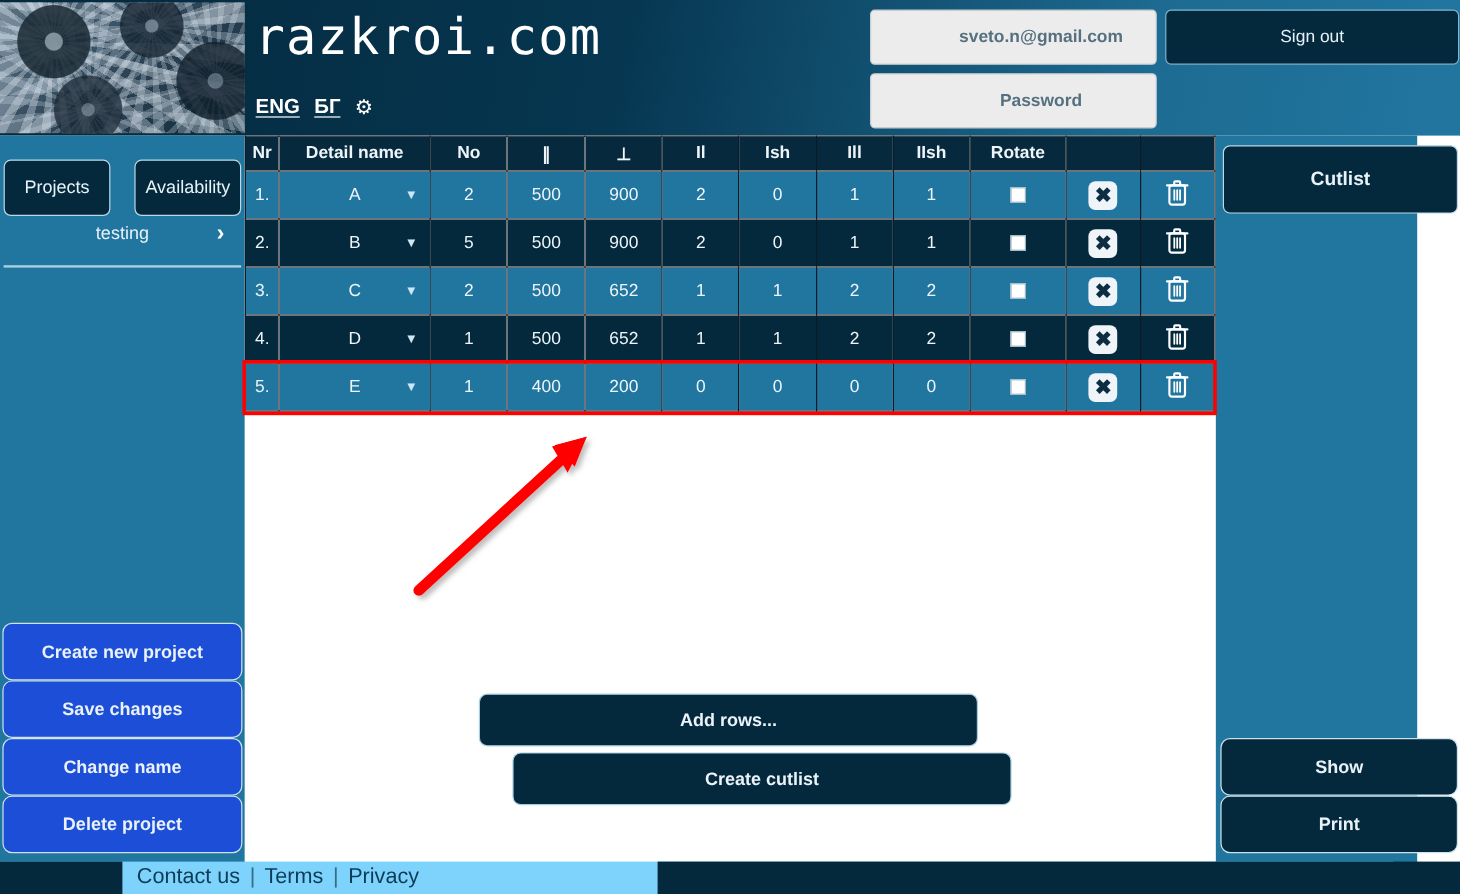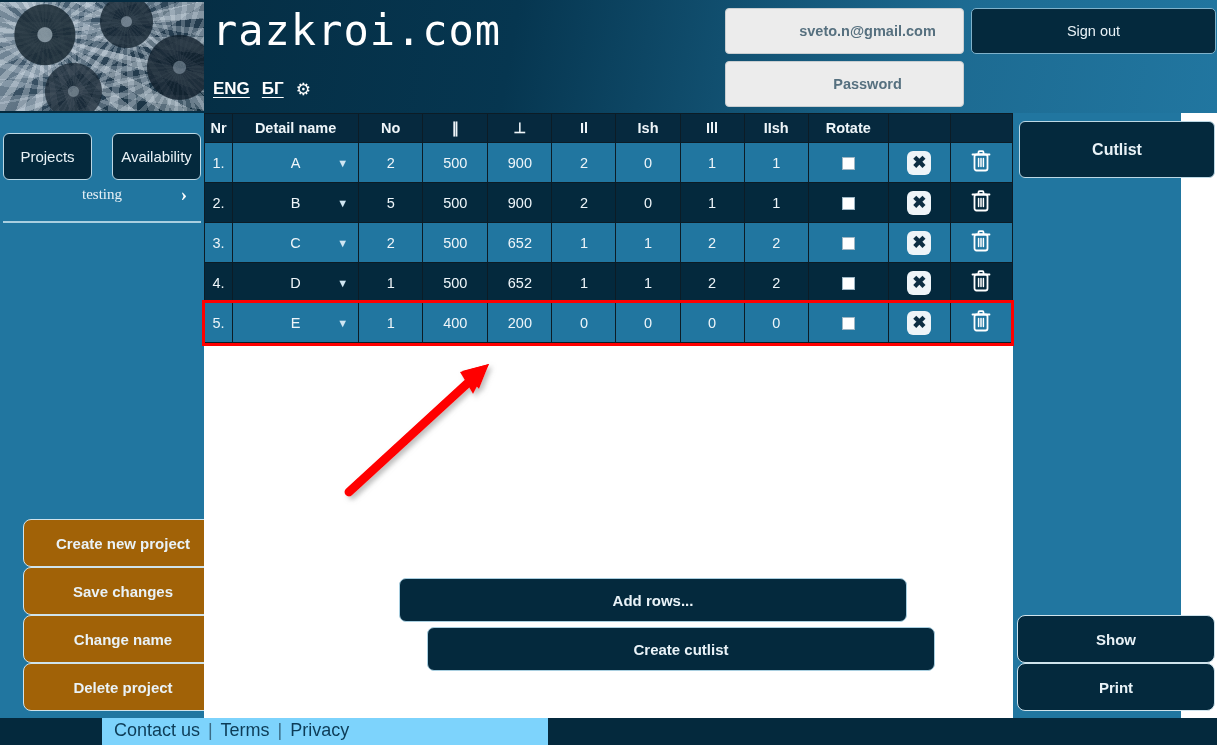--- a/index.html
+++ b/index.html
@@ -70,32 +70,31 @@
   .side-tab {
     flex: 1; height: 47px; background: #04293d; border: 1px solid #bcd8e5; border-radius: 6px;
     color: #e9f2f7; font-size: 15px; display: flex; align-items: center; justify-content: center;
     cursor: pointer;
   }
   .project-item {
     position: absolute; left: 3px; top: 55px; width: 198px; height: 55px;
     display: flex; align-items: center; justify-content: center;
     color: #e8f1f6; font-size: 15px; cursor: pointer;
     border-bottom: 2px solid #a9cfe0;
-    font-family: Liberation Serif, serif;
   }
   .project-item .chev {
     position: absolute; right: 14px; top: 50%; transform: translateY(-50%);
     font-size: 19px; font-weight: bold; color: #ffffff;
   }
   .side-actions { position: absolute; left: 2px; bottom: 14px; width: 200px; }
   .side-btn {
     width: 200px; height: 48px; margin-top: 0px;
-    background: #a16207; border: 1px solid #cfe3ec; border-radius: 8px;
+    background: #1d4ed8; border: 1px solid #cfe3ec; border-radius: 8px;
     color: #e9f2f7; font-size: 15px; font-weight: bold;
-    display: flex; align-items: center; justify-content: center; cursor: pointer; margin-left: 21px;
+    display: flex; align-items: center; justify-content: center; cursor: pointer;
   }
 
   
   .sidebar-right {
     position: absolute; left: 1013px; top: 113px; width: 168px; height: 612px;
     background: #2176a0;
   }
   .cutlist-btn {
     position: absolute; left: 6px; top: 8px; width: 196px; height: 57px;
     background: #04293d; border: 1px solid #bcd8e5; border-radius: 6px;
@@ -144,21 +143,21 @@
 
   
   .row-highlight {
     position: absolute; left: 1px; top: 188px; width: 806px; height: 43px;
     border: 3px solid #ff0000; pointer-events: none;
   }
 
   
   .center-btns { position: absolute; left: 195px; top: 465px; width: 420px; }
   .center-btn {
-    width: 508px; height: 44px;
+    width: 416px; height: 44px;
     background: #04293d; border: 1px solid #a9cfe0; border-radius: 7px;
     color: #eaf3f8; font-size: 15px; font-weight: bold;
     display: flex; align-items: center; justify-content: center; cursor: pointer;
   }
   .center-btn + .center-btn { margin-top: 5px; margin-left: 28px; }
 
   
   .arrow-layer { position: absolute; left: 0; top: 0; width: 1217px; height: 745px; pointer-events: none; }
 
   

